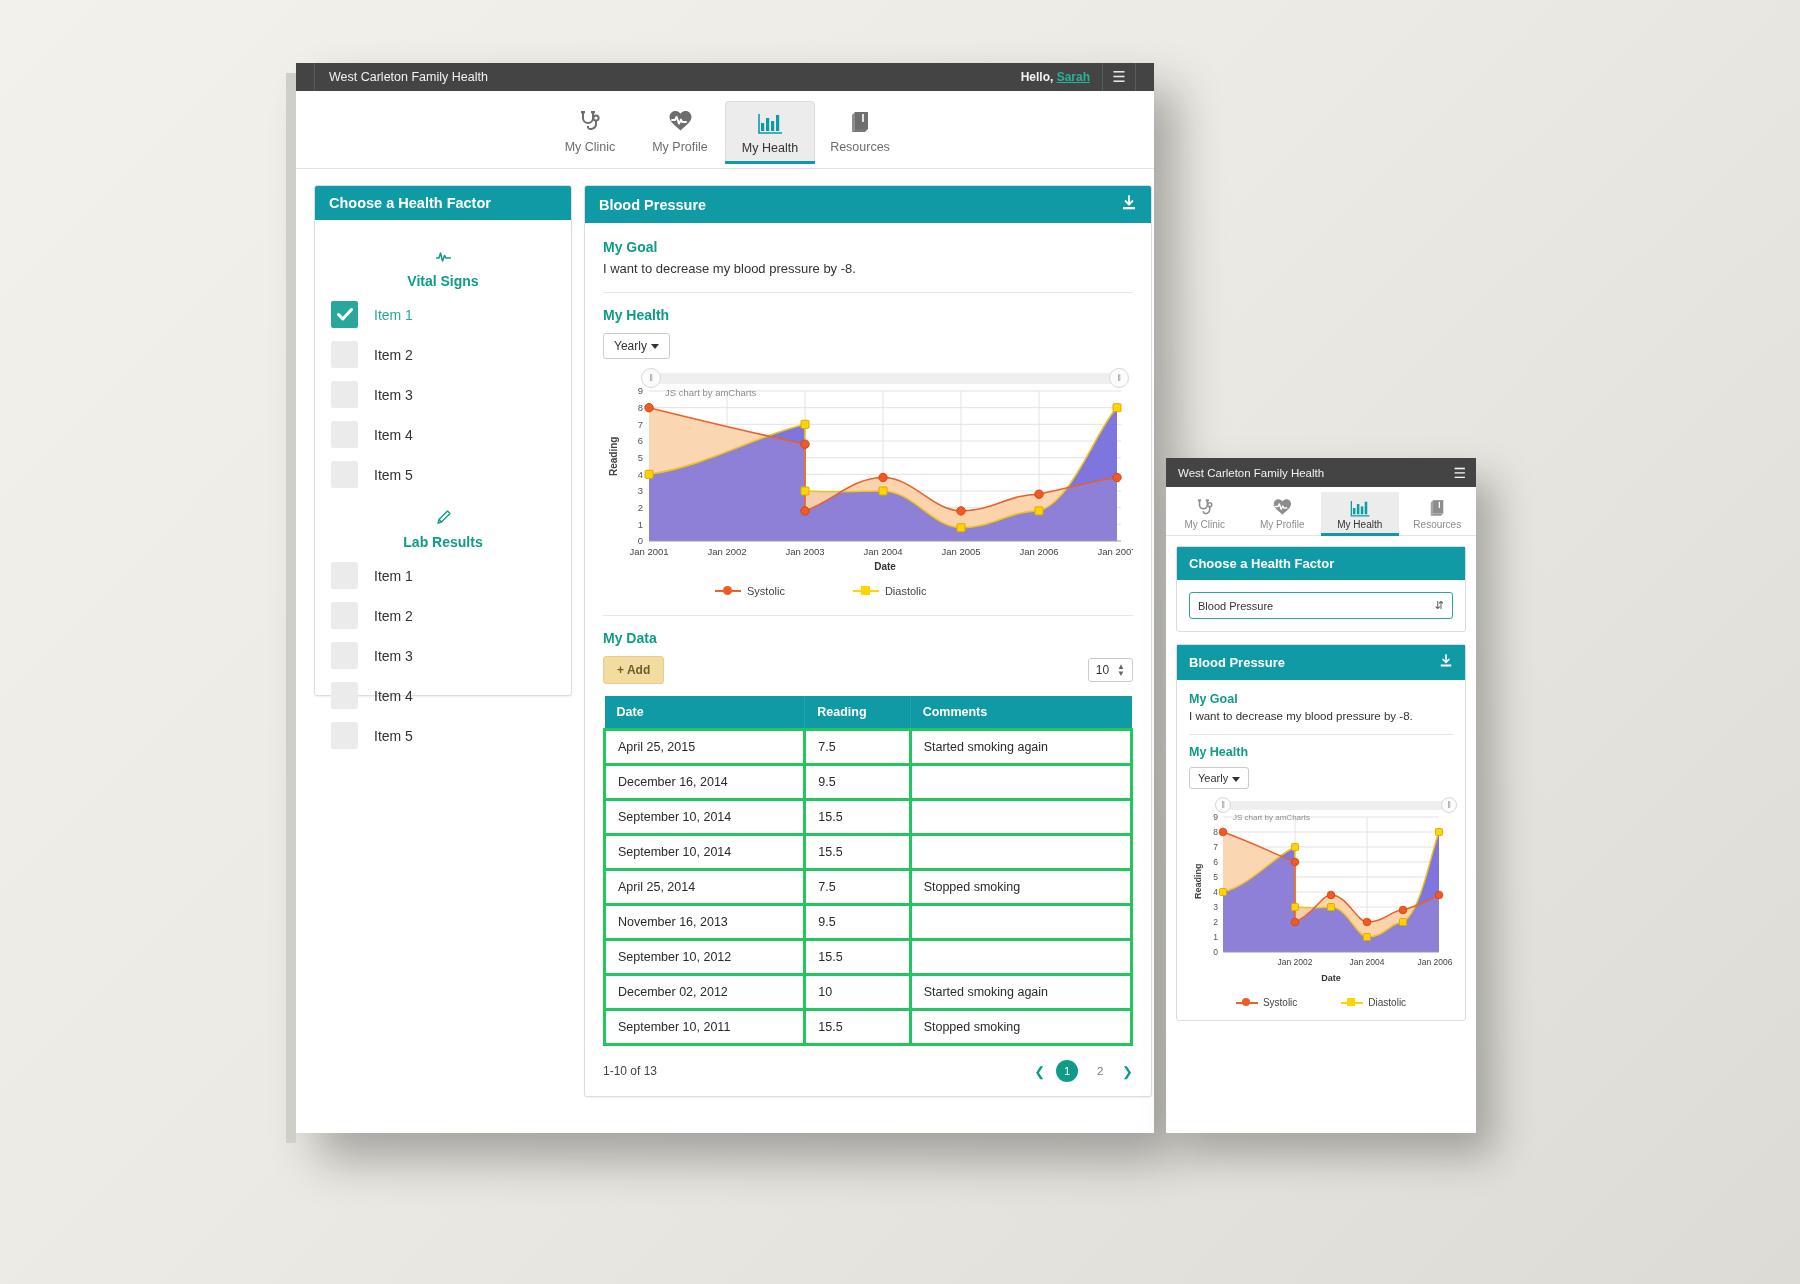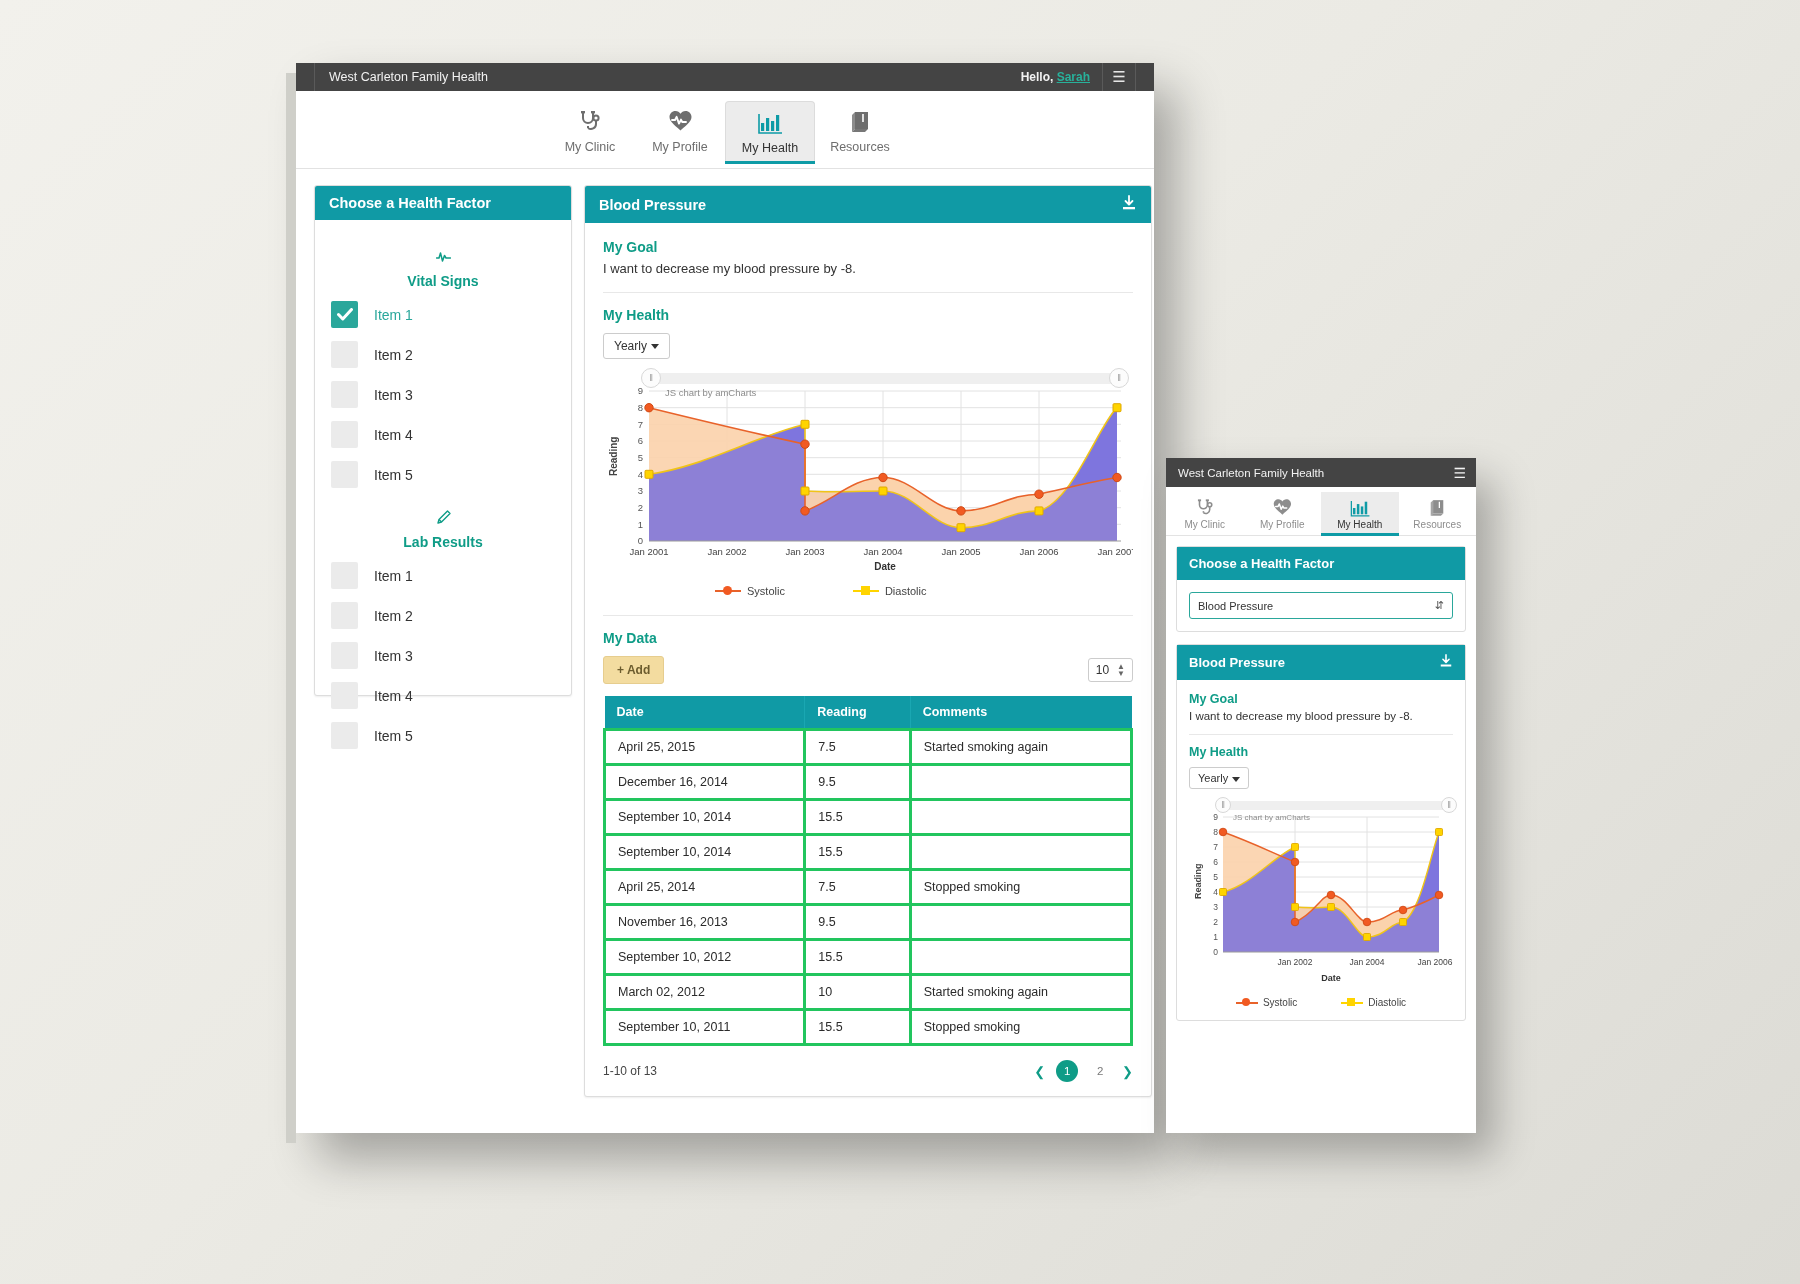--- a/index.html
+++ b/index.html
@@ -593,21 +593,21 @@
               <td>November 16, 2013</td>
               <td>9.5</td>
               <td></td>
             </tr>
             <tr>
               <td>September 10, 2012</td>
               <td>15.5</td>
               <td></td>
             </tr>
             <tr>
-              <td>March 02, 2012</td>
+              <td>December 02, 2012</td>
               <td>10</td>
               <td>Started smoking again</td>
             </tr>
             <tr>
               <td>September 10, 2011</td>
               <td>15.5</td>
               <td>Stopped smoking</td>
             </tr>
           </tbody>
         </table>

